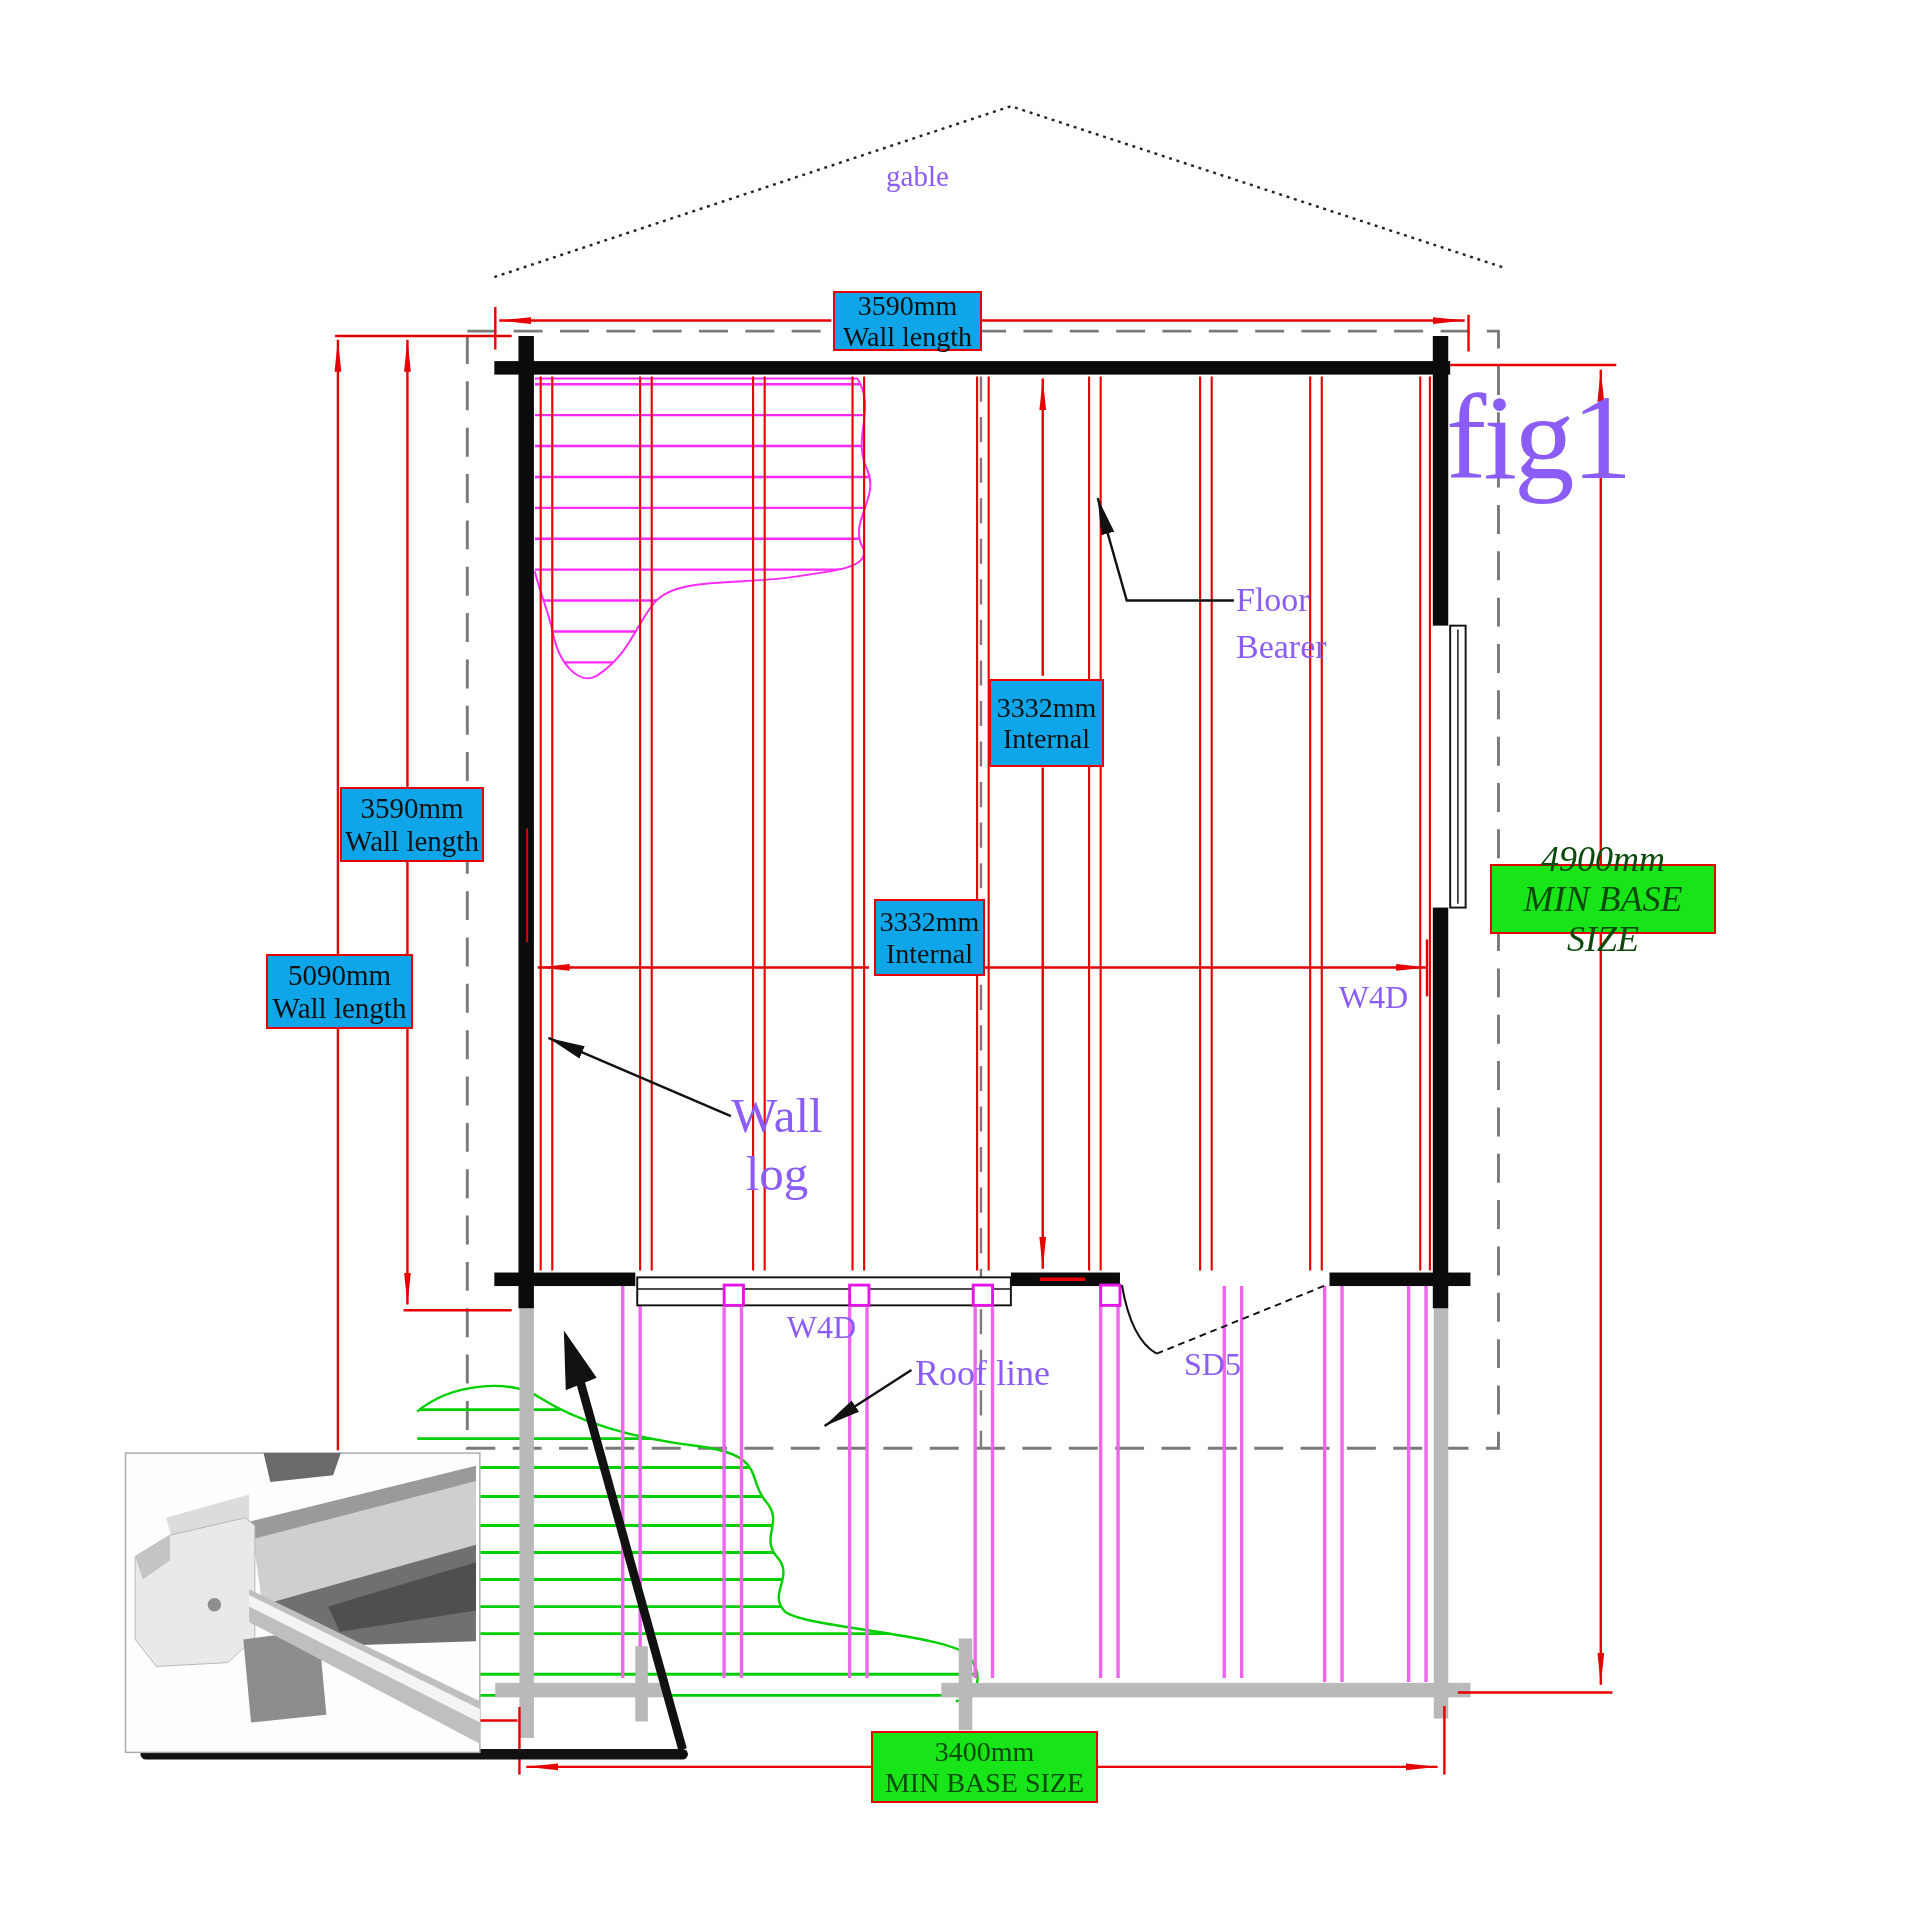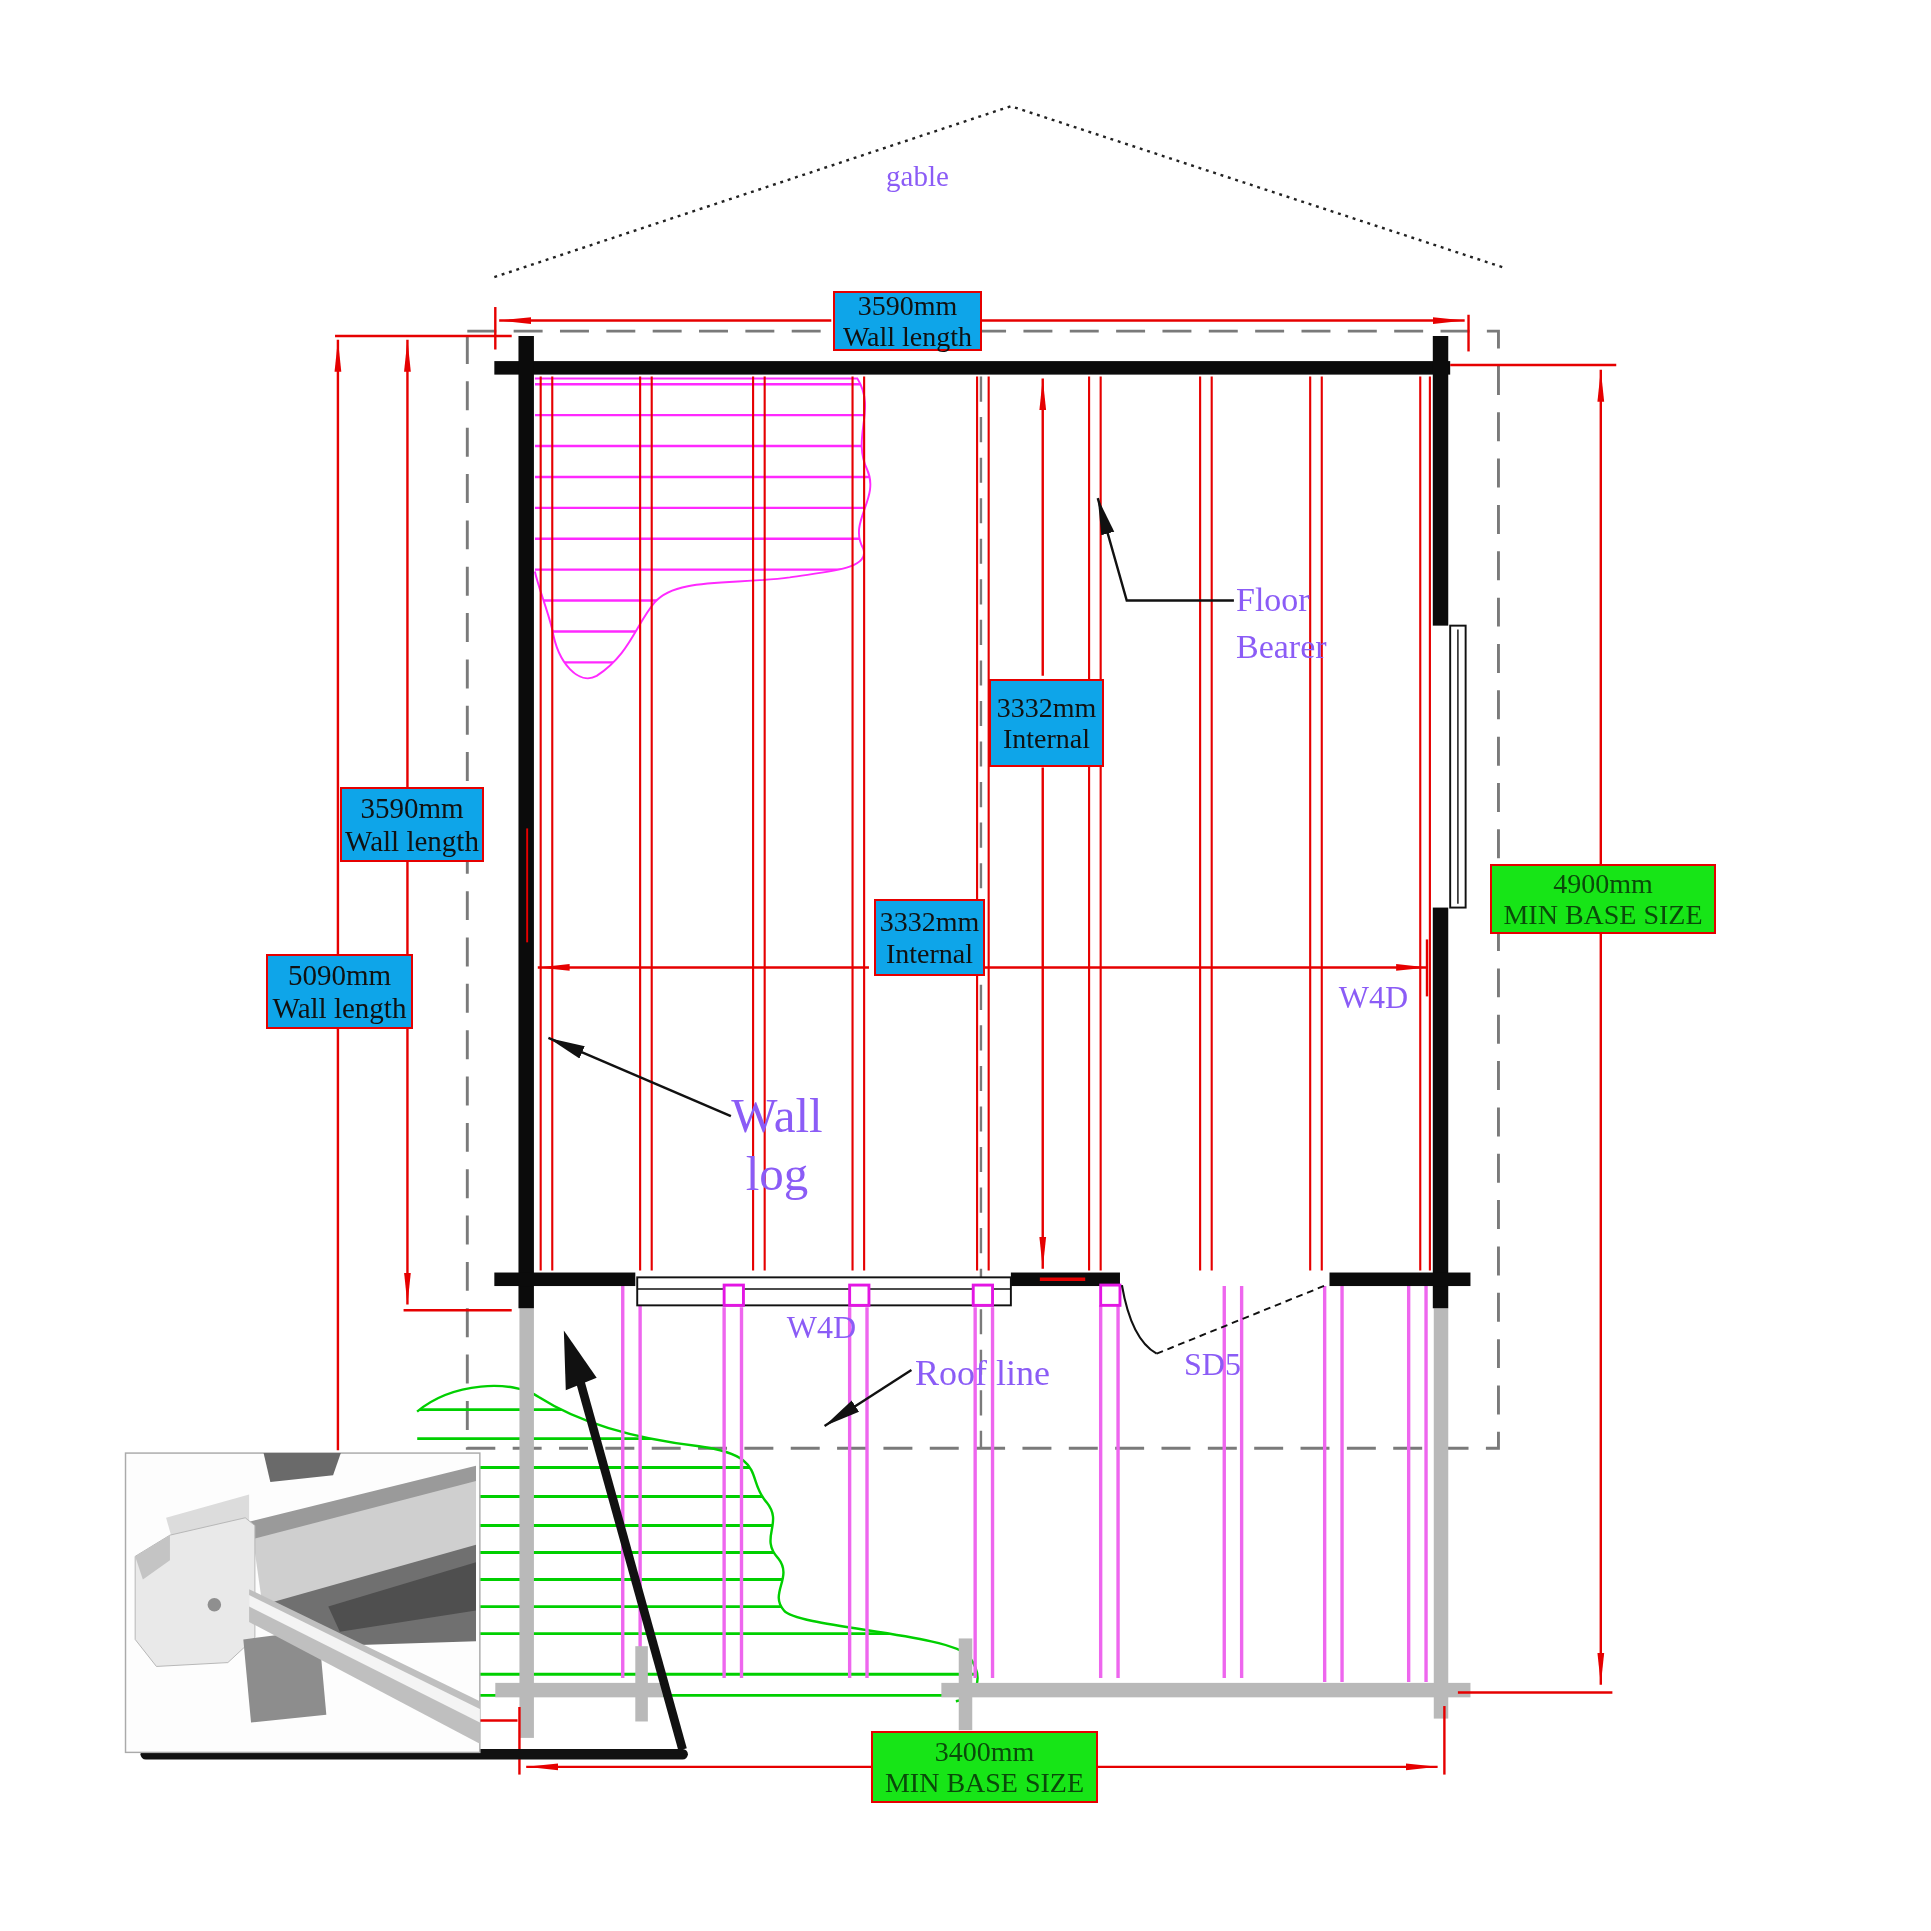--- a/index.html
+++ b/index.html
@@ -212,20 +212,21 @@
     <polygon points="140,1612 176,1590 176,1616 148,1636" fill="#c4c4c4"></polygon>
     <circle cx="222" cy="1662" r="7" fill="#8f8f8f"></circle>
     <polygon points="252,1698 330,1688 338,1776 260,1784" fill="#8d8d8d"></polygon>
     <polygon points="258,1646 497,1762 497,1806 258,1680" fill="#bfbfbf"></polygon>
     <polygon points="258,1652 497,1770 497,1784 258,1664" fill="#f4f4f4"></polygon>
   </g>
 </svg>
 
 <div class="lbl" style="left:850px;top:160px;width:135px;font-size:29px;">gable</div>
 
+<div class="lbl figlbl" style="left:1446px;top:377px;width:212px;text-align:left;">fig1</div>
 
 <div class="dimbox" style="left:833px;top:291px;width:145px;height:56px;font-size:28px;">
   <div>3590mm</div>
   <div>Wall length</div>
 </div>
 
 <div class="dimbox" style="left:340px;top:787px;width:140px;height:71px;font-size:29px;">
   <div>3590mm</div>
   <div>Wall length</div>
 </div>
@@ -238,21 +239,21 @@
 <div class="dimbox" style="left:989px;top:679px;width:111px;height:84px;font-size:28px;">
   <div>3332mm</div>
   <div>Internal</div>
 </div>
 
 <div class="dimbox" style="left:874px;top:899px;width:107px;height:73px;font-size:28px;">
   <div>3332mm</div>
   <div>Internal</div>
 </div>
 
-<div class="dimbox greenbox" style="left:1490px;top:864px;width:222px;height:66px;font-size:28px;">
+<div class="dimbox greenbox" style="left:1490px;top:864px;width:222px;height:66px;font-size:36px;font-style:italic;">
   <div>4900mm</div>
   <div>MIN BASE SIZE</div>
 </div>
 
 <div class="dimbox greenbox" style="left:871px;top:1731px;width:223px;height:68px;font-size:28px;">
   <div>3400mm</div>
   <div>MIN BASE SIZE</div>
 </div>
 
 <div class="lbl" style="left:1236px;top:577px;width:154px;font-size:34px;text-align:left;line-height:1.38;">

